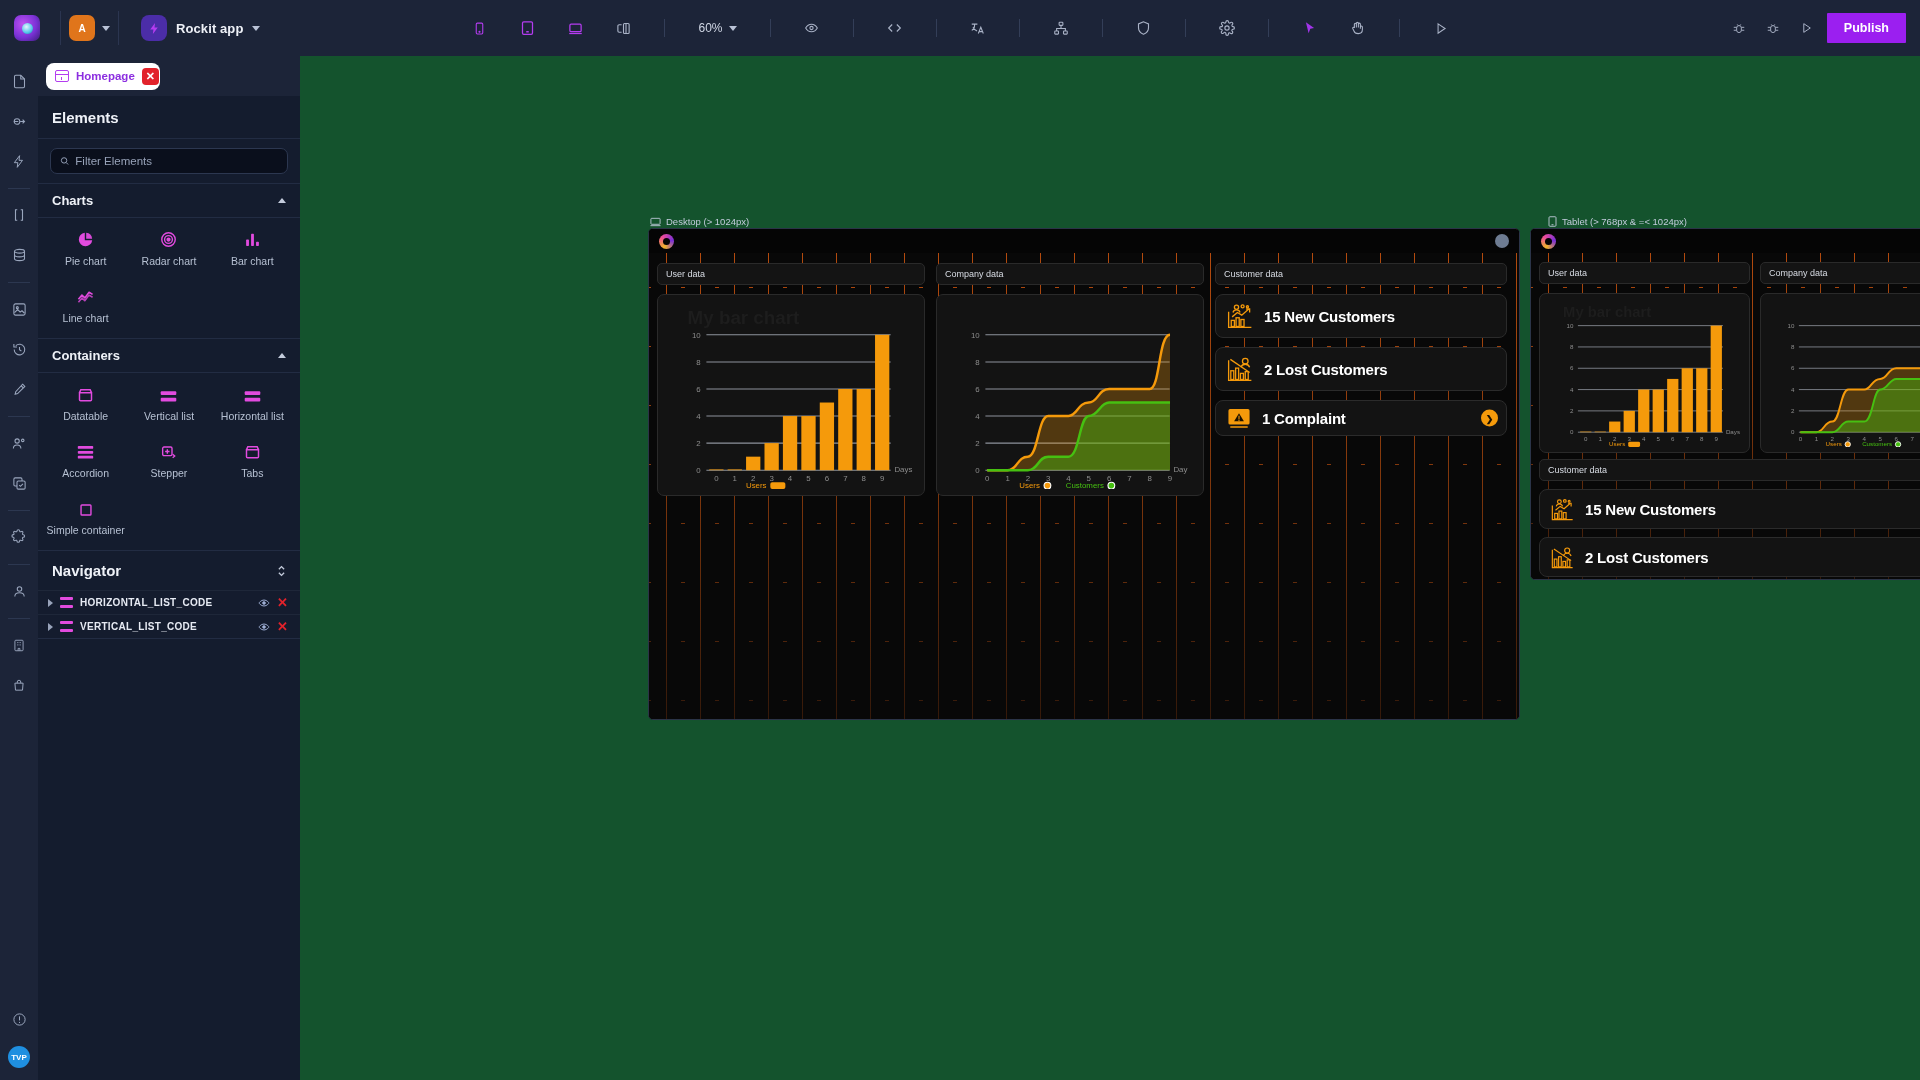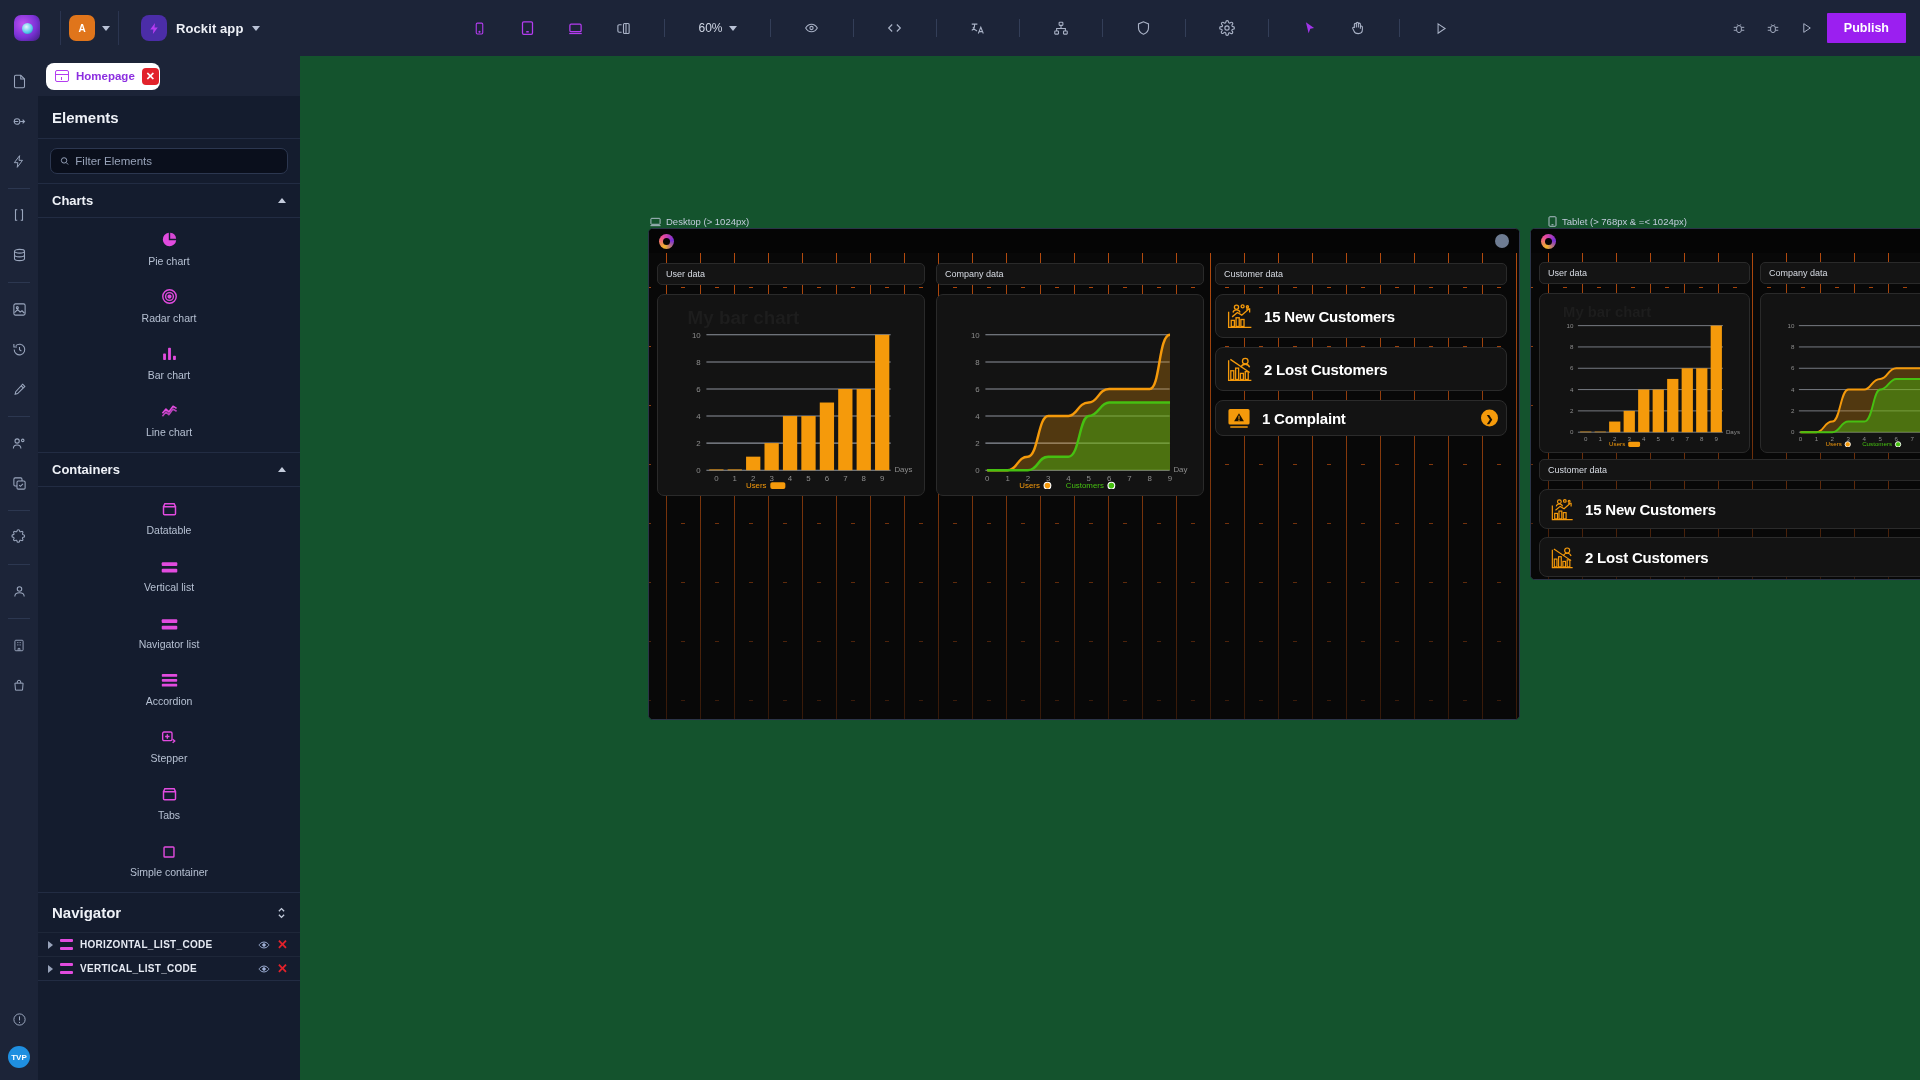--- a/index.html
+++ b/index.html
@@ -112,21 +112,21 @@
   .filterinp input{
     background:transparent;border:none;outline:none;color:#dfe4ee;
     font-size:11.5px;font-family:"Liberation Sans",sans-serif; width:100%;
   }
   .filterinp input::placeholder{ color:#97a2b8; }
   .sect-head{
     display:flex;align-items:center;justify-content:space-between;
     padding:9px 14px; font-size:13px; font-weight:700; color:#eef1f7;
   }
   .caret{ width:0;height:0;border-left:4.5px solid transparent;border-right:4.5px solid transparent;border-bottom:5px solid #c4ccdc;}
-  .grid3{ display:grid; grid-template-columns:repeat(1,1fr); padding:8px 6px 14px 6px; row-gap:16px; }
+  .grid3{ display:grid; grid-template-columns:repeat(3,1fr); padding:8px 6px 14px 6px; row-gap:16px; }
   .elitem{ display:flex;flex-direction:column;align-items:center;gap:7px; cursor:grab; }
   .eltxt{ font-size:10.5px;color:#b6c0d2; }
   .elico{ color:#e24bdf; height:22px;display:flex;align-items:flex-end;justify-content:center; }
   .nav-head{
     display:flex;align-items:center;justify-content:space-between;
     padding:11px 14px; font-size:15px; font-weight:700; color:#eef1f7;
   }
   .navrow{
     display:flex;align-items:center;gap:7px; padding:5px 12px 5px 10px;
     border-top:1px solid #1e2739;
@@ -532,21 +532,21 @@
             </span>
             <span class="eltxt">Vertical list</span>
           </div>
           <div class="elitem">
             <span class="elico">
               <svg width="17" height="12" viewBox="0 0 24 16" fill="currentColor">
                   <rect x="1" y="0" width="22" height="5.2" rx="1.4"></rect>
                   <rect x="1" y="9" width="22" height="5.2" rx="1.4"></rect>
                 </svg>
             </span>
-            <span class="eltxt">Navigator list</span>
+            <span class="eltxt">Horizontal list</span>
           </div>
           <div class="elitem">
             <span class="elico">
               <svg width="17" height="14" viewBox="0 0 24 20" fill="currentColor">
                   <rect x="1" y="0" width="22" height="4" rx="1.2"></rect>
                   <rect x="1" y="7" width="22" height="4" rx="1.2"></rect>
                   <rect x="1" y="14" width="22" height="4" rx="1.2"></rect>
                 </svg>
             </span>
             <span class="eltxt">Accordion</span>

